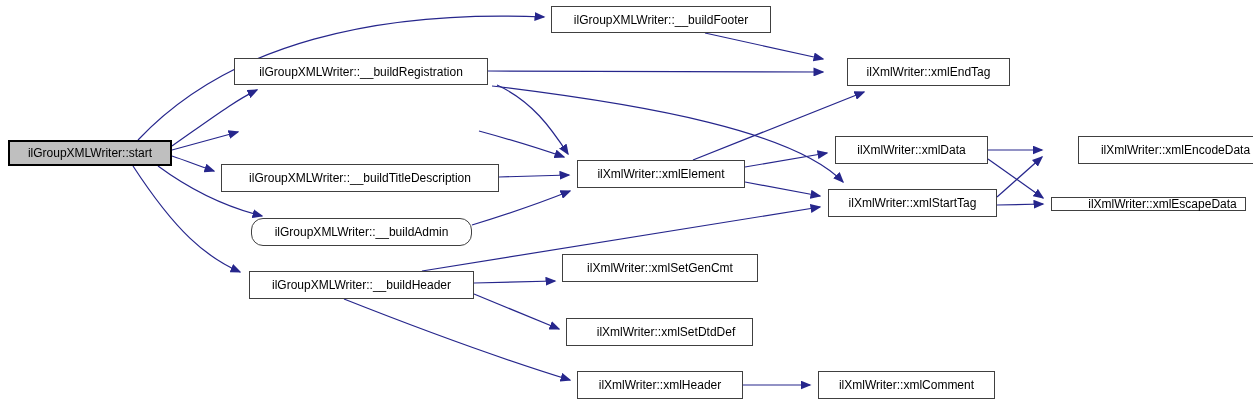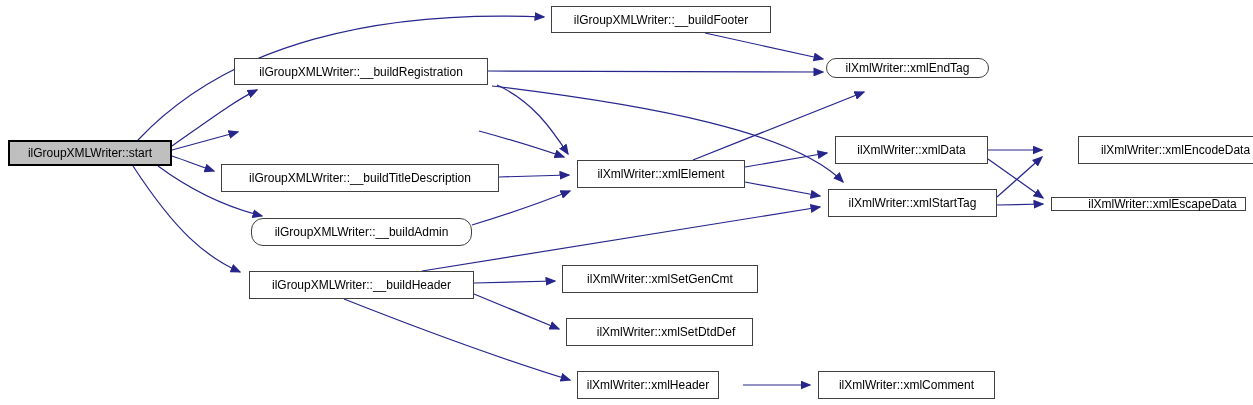--- a/index.html
+++ b/index.html
@@ -95,43 +95,43 @@
     </div>
     <div class="node" style="left: 221px; top: 164px; width: 278px; height: 28px;">
       <span>ilGroupXMLWriter::__buildTitleDescription</span>
     </div>
     <div class="node" style="left: 251px; top: 218px; width: 221px; height: 28px; border-radius: 12px;">
       <span>ilGroupXMLWriter::__buildAdmin</span>
     </div>
     <div class="node" style="left: 249px; top: 271px; width: 225px; height: 28px;">
       <span>ilGroupXMLWriter::__buildHeader</span>
     </div>
-    <div class="node" style="left: 826px; top: 58px; width: 163px; height: 20px; border-radius: 13px;">
+    <div class="node" style="left: 847px; top: 58px; width: 163px; height: 28px;">
       <span>ilXmlWriter::xmlEndTag</span>
     </div>
     <div class="node" style="left: 577px; top: 160px; width: 168px; height: 28px;">
       <span>ilXmlWriter::xmlElement</span>
     </div>
     <div class="node" style="left: 835px; top: 136px; width: 153px; height: 28px; text-align: right;">
       <span>ilXmlWriter::xmlData</span>
     </div>
     <div class="node" style="left: 828px; top: 189px; width: 169px; height: 28px;">
       <span>ilXmlWriter::xmlStartTag</span>
     </div>
     <div class="node" style="left: 1050px; top: 136px; width: 195px; height: 28px; margin-left: 28px;">
       <span>ilXmlWriter::xmlEncodeData</span>
     </div>
     <div class="node" style="left: 1051px; top: 197px; width: 195px; height: 14px; padding-left: 28px;">
       <span>ilXmlWriter::xmlEscapeData</span>
     </div>
-    <div class="node" style="left: 562px; top: 265px; width: 196px; height: 28px;">
+    <div class="node" style="left: 562px; top: 254px; width: 196px; height: 28px;">
       <span>ilXmlWriter::xmlSetGenCmt</span>
     </div>
     <div class="node" style="left: 566px; top: 318px; width: 187px; height: 28px; padding-left: 13px;">
       <span>ilXmlWriter::xmlSetDtdDef</span>
     </div>
-    <div class="node" style="left: 577px; top: 371px; width: 142px; height: 28px;">
+    <div class="node" style="left: 577px; top: 371px; width: 166px; height: 28px;">
       <span>ilXmlWriter::xmlHeader</span>
     </div>
     <div class="node" style="left: 818px; top: 371px; width: 177px; height: 28px;">
       <span>ilXmlWriter::xmlComment</span>
     </div>
   </div>
 
 </body></html>

